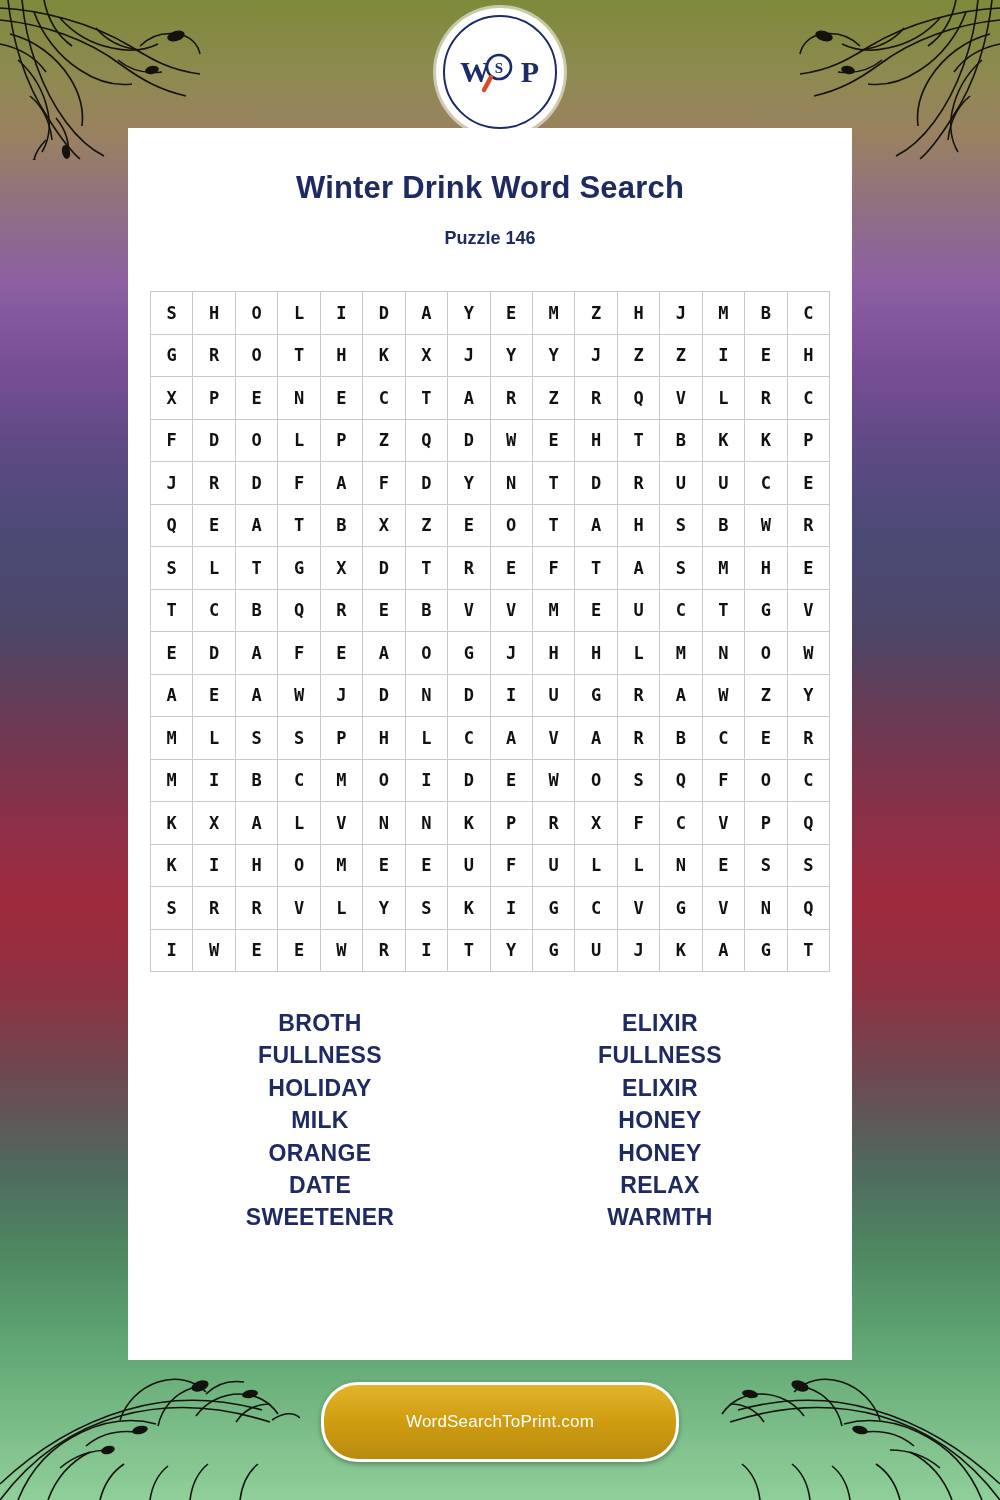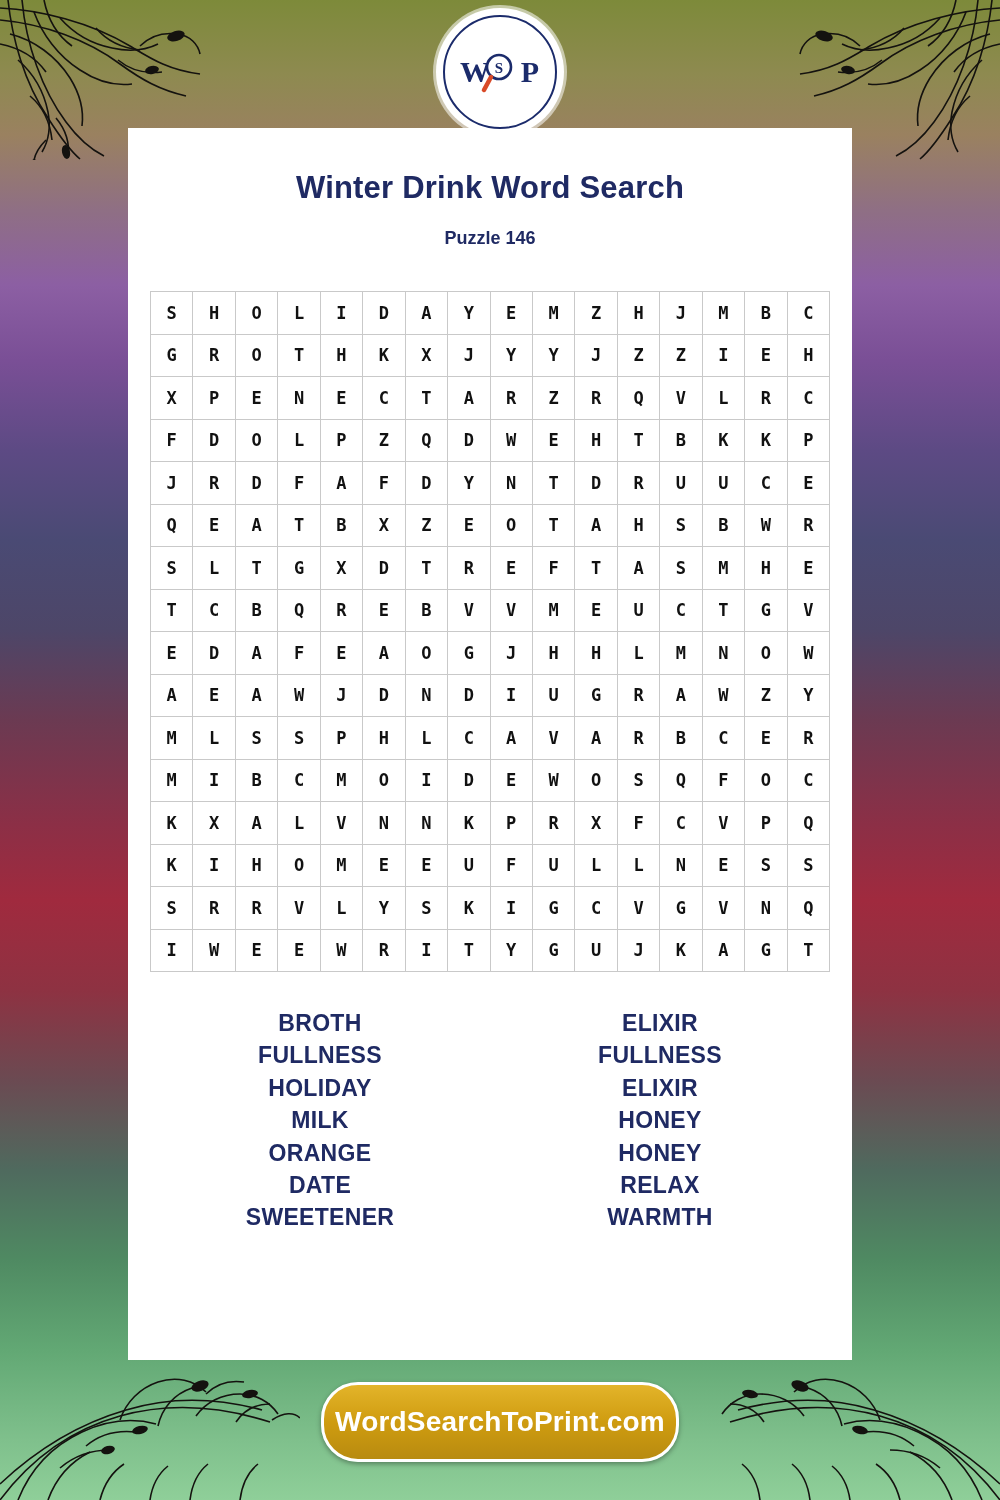--- a/index.html
+++ b/index.html
@@ -172,22 +172,22 @@
     background: linear-gradient(180deg, #e3b42a 0%, #cf9c10 50%, #b88b10 100%);
     border: 3px solid #ffffff;
     box-shadow: 0 2px 5px rgba(0,0,0,0.35);
     display: flex;
     align-items: center;
     justify-content: center;
     z-index: 6;
   }
   #footer-btn .label {
     color: #ffffff;
-    font-size: 28px;
-    font-weight: bold;
+    font-size: 17px;
+    font-weight: normal;
     letter-spacing: 0.2px;
   }
 </style>
 </head>
 <body>
 
 <div id="page">
 
   <div class="corner corner-tl">
     <svg viewBox="0 0 215 160" xmlns="http://www.w3.org/2000/svg">

